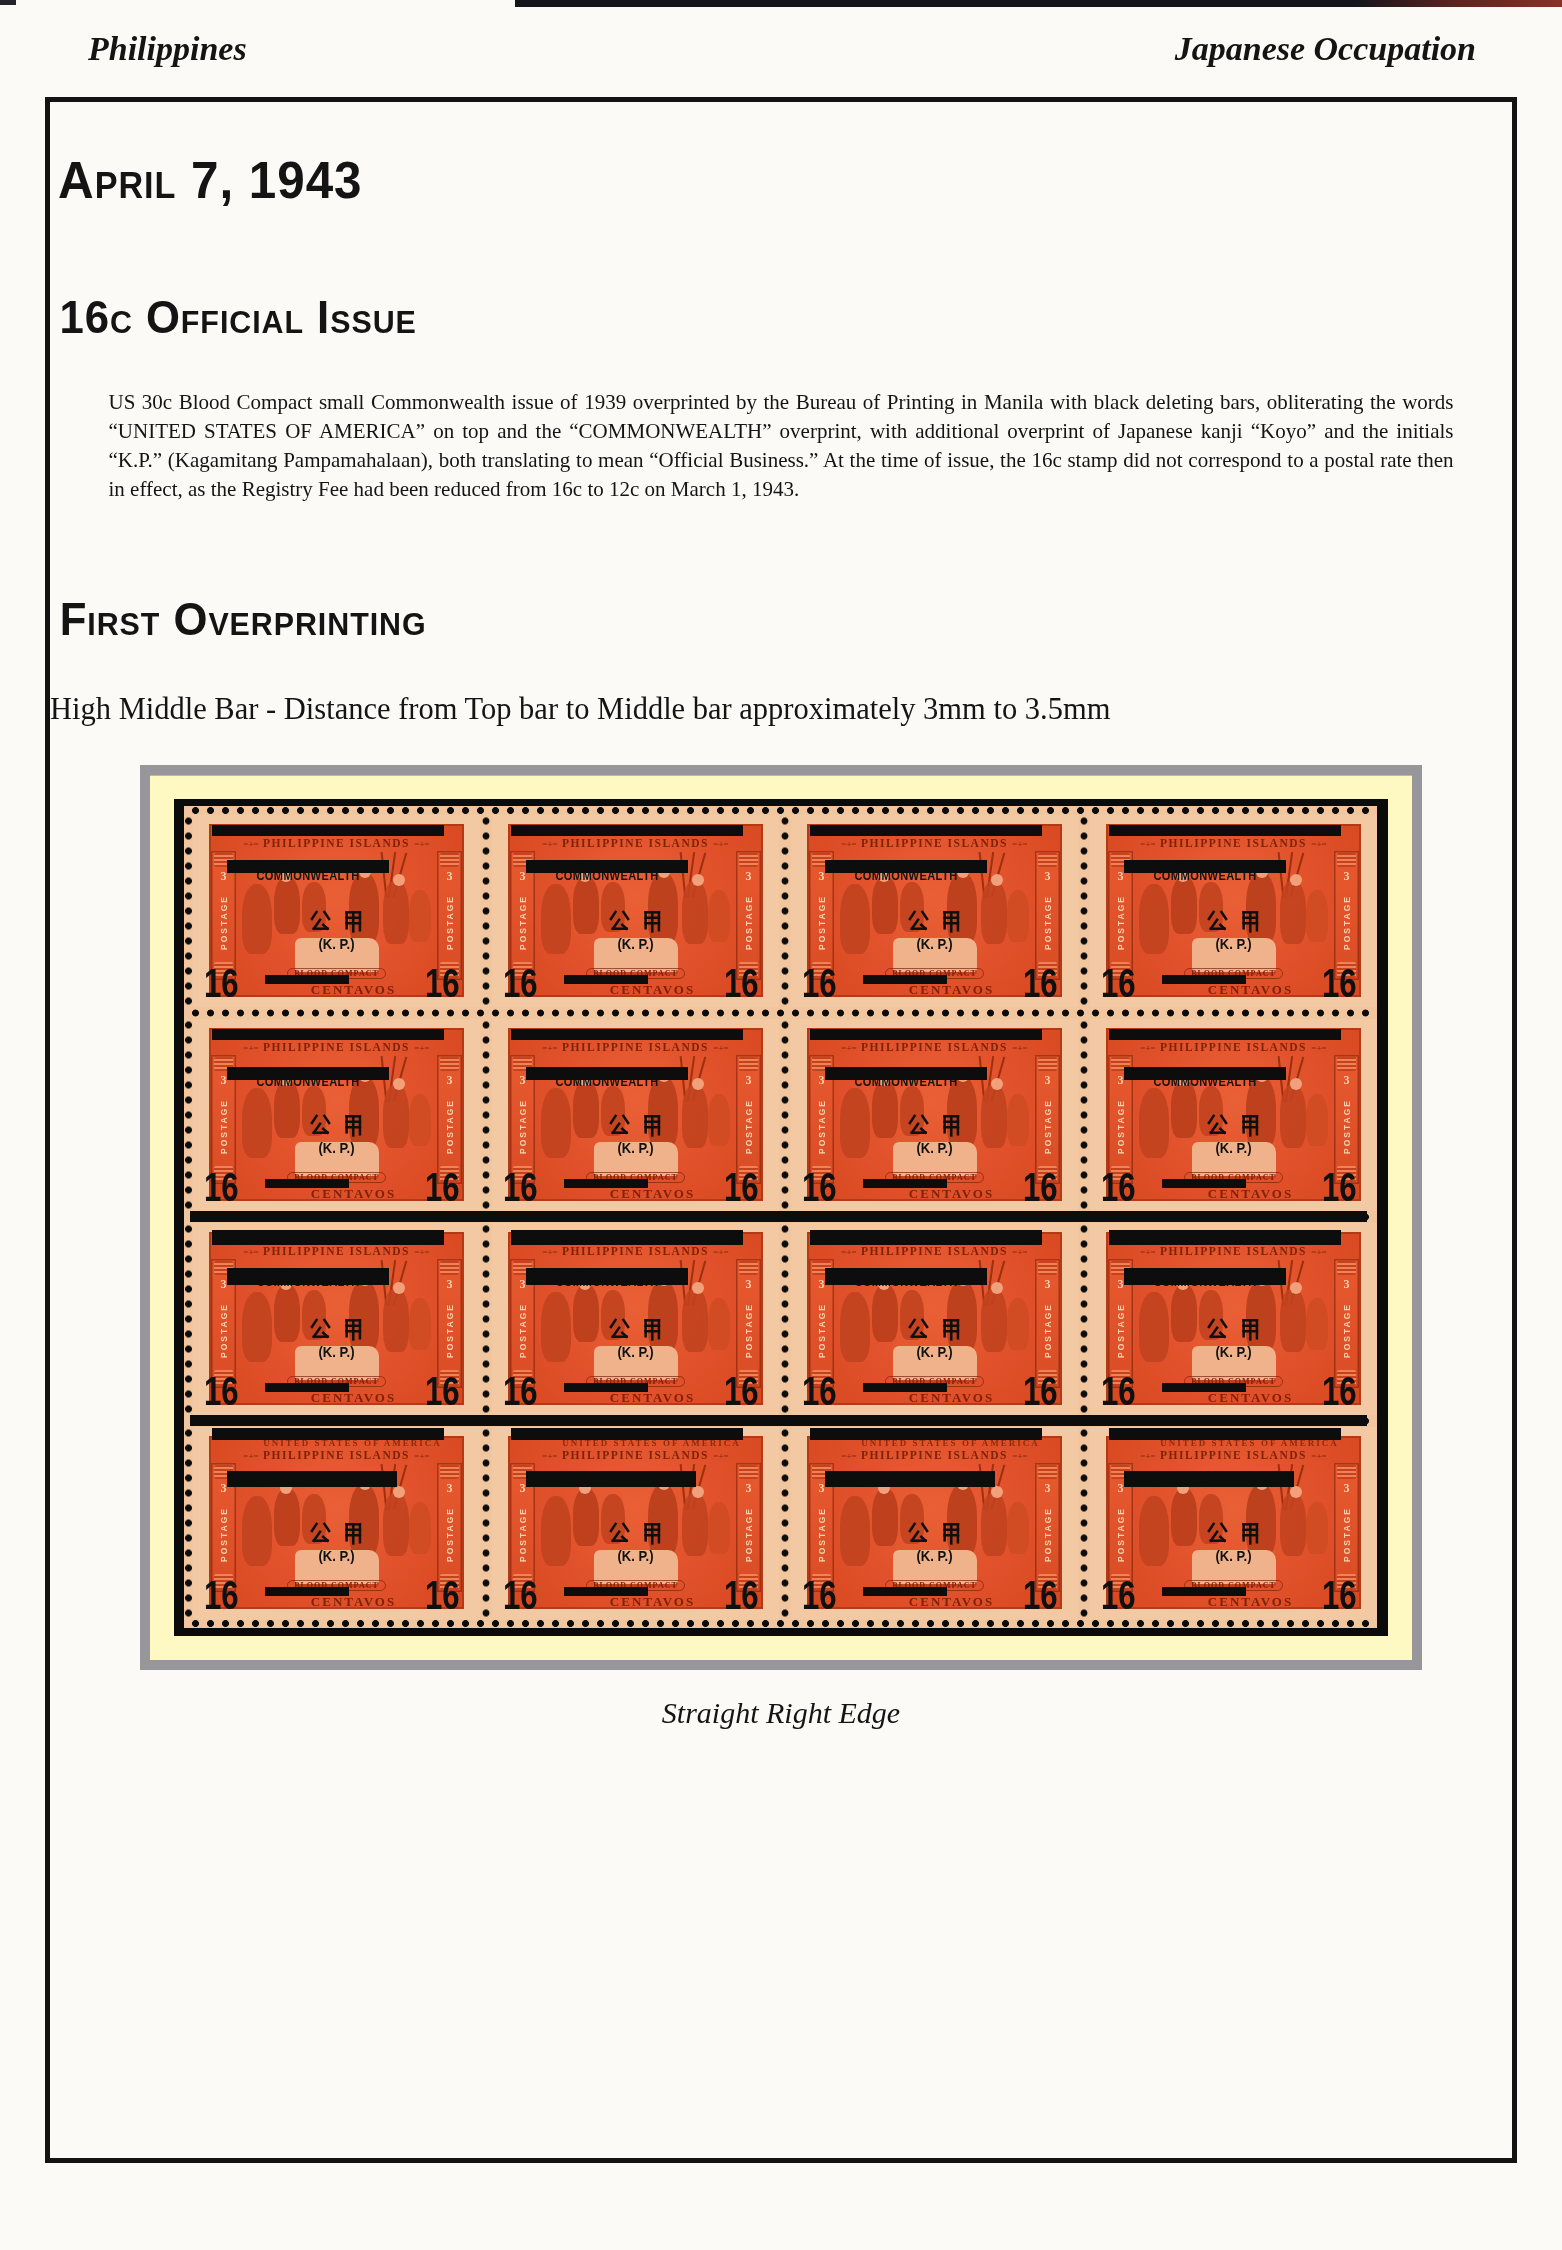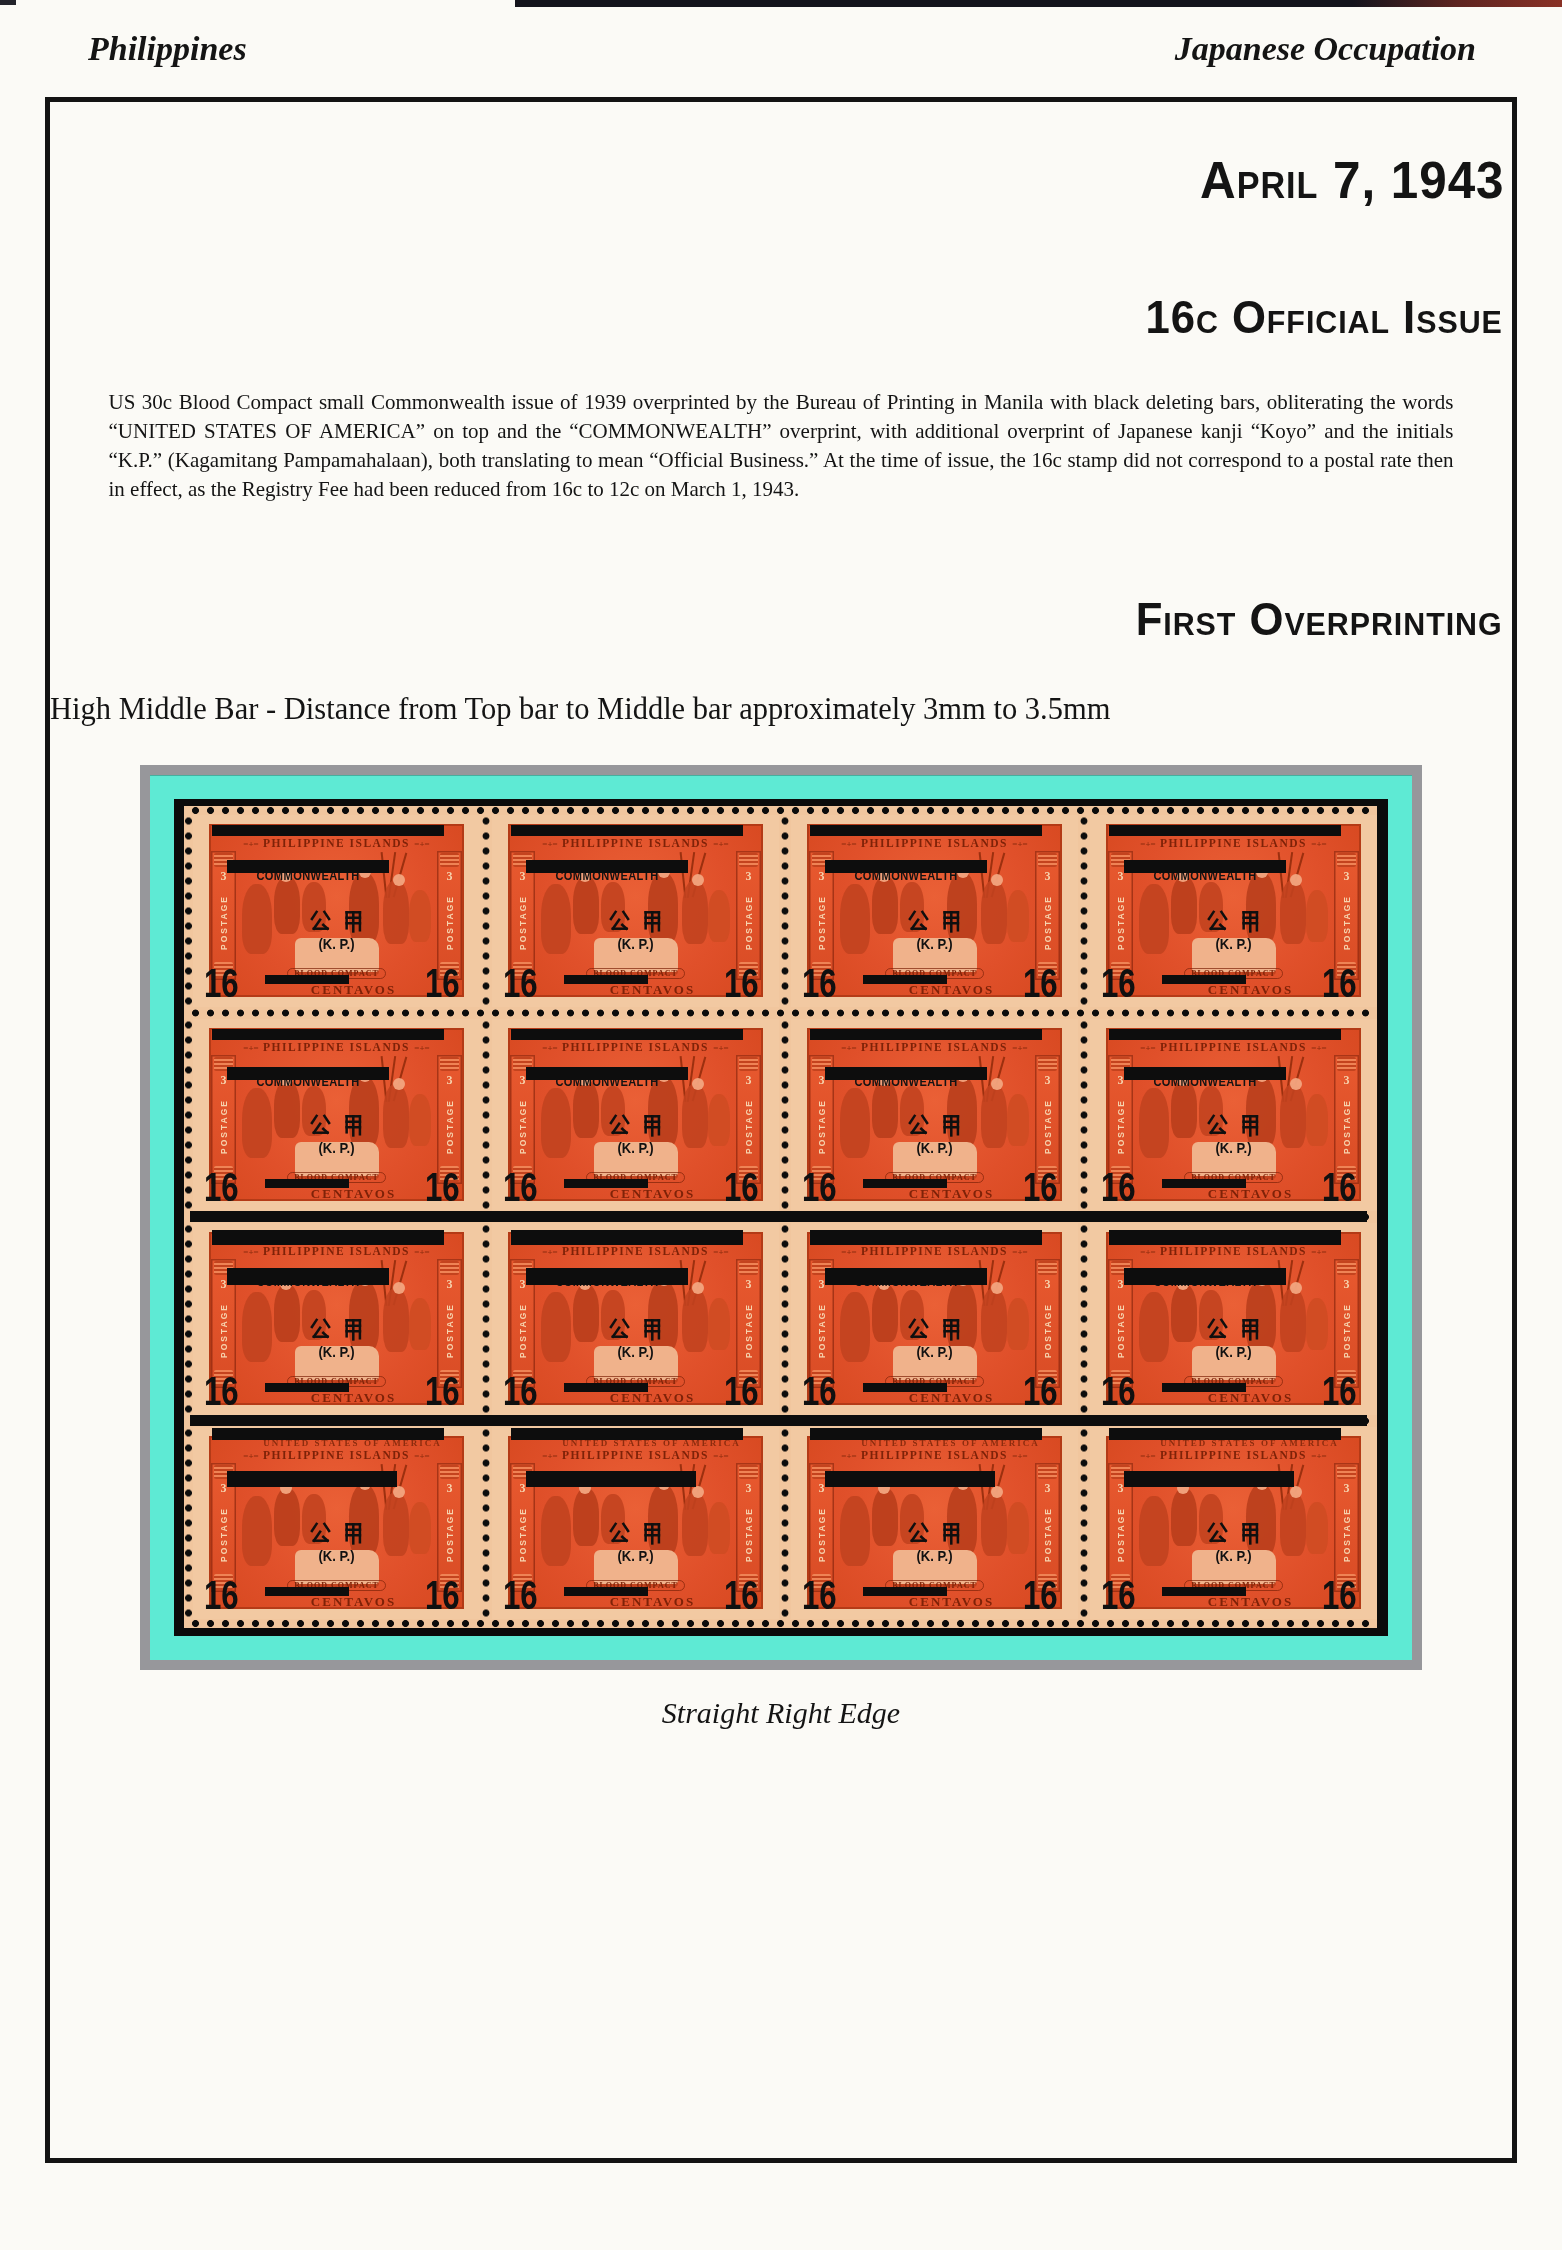--- a/index.html
+++ b/index.html
@@ -27,21 +27,21 @@
   }
 
   
   .page-box {
     margin:21px 45px 0 45px;
     border:5px solid #131313;
     height:2066px;
     background:#fbfaf6;
   }
 
-  .title-wrap { text-align:right; }
+  .title-wrap { text-align:left; }
   .page-title {
     display:inline-block; margin-top:48px;
     font-family:"Liberation Sans", sans-serif;
     font-weight:700; font-variant:small-caps;
     font-size:52px; letter-spacing:1px; color:#141414;
     transform:scaleX(.95);
   }
   .page-subtitle {
     display:inline-block; margin-top:80px;
     font-family:"Liberation Sans", sans-serif;
@@ -67,21 +67,21 @@
   }
   .caption {
     margin-top:26px; text-align:center;
     font-size:30px; color:#141414;font-style:italic;
   }
 
   
   .figure-frame {
     width:1282px; margin:38px auto 0;
     border:10px solid #97979b;
-    background:#5eead4;
+    background:#fef9c3;
     padding:24px;
     box-shadow:inset 0 1px 0 rgba(0,0,0,.25);
   }
   .board {
     background:#0b0b0b;
     padding:7px 10px;
     height:837px;
   }
 
   

